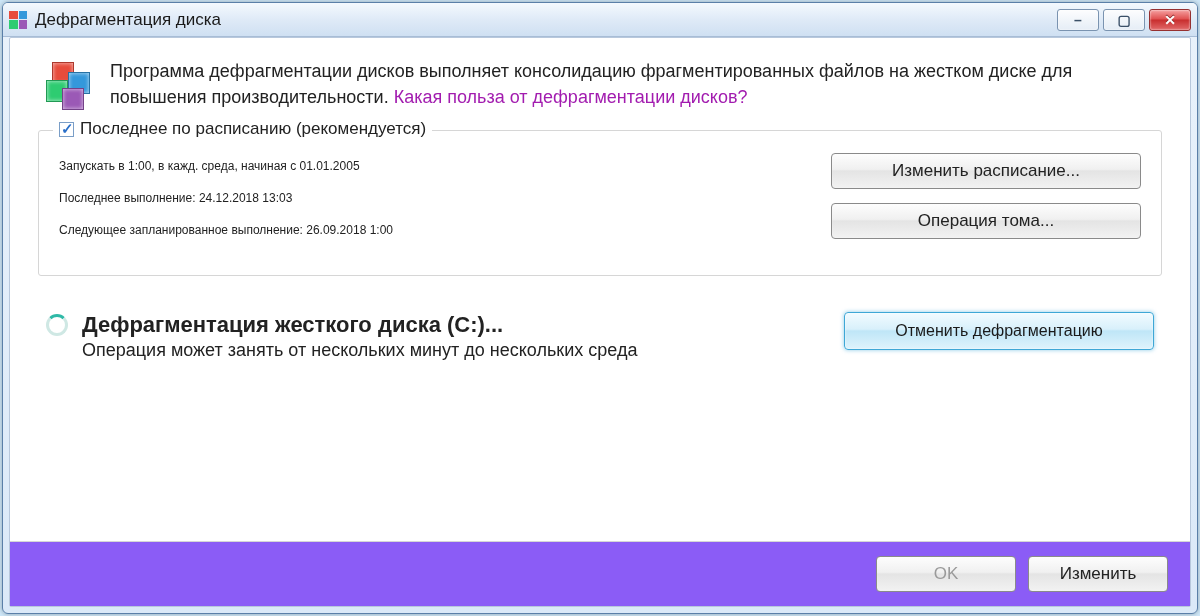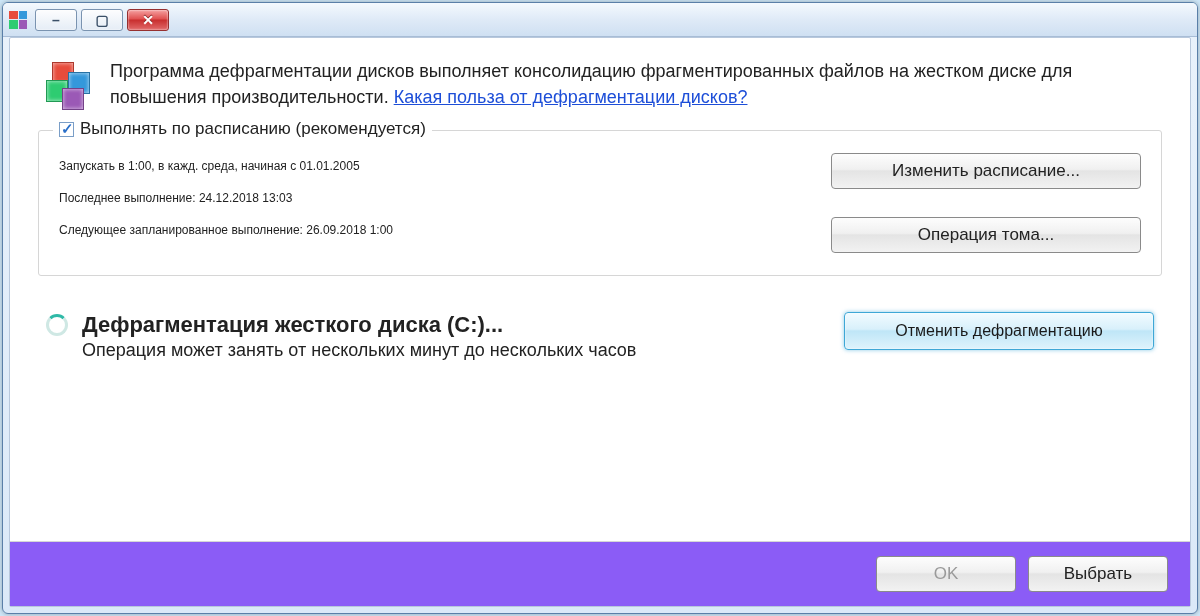--- a/index.html
+++ b/index.html
@@ -102,22 +102,21 @@
   }
   .intro-icon .c1{background:#e74c3c; left:14px; top:4px;}
   .intro-icon .c2{background:#3498db; left:30px; top:14px;}
   .intro-icon .c3{background:#2ecc71; left:8px; top:22px;}
   .intro-icon .c4{background:#9b59b6; left:24px; top:30px;}
   .intro-text {
     font-size: 18px;
     line-height: 1.45;
   }
   .intro-text a {
-    color: #1d4ed8;
-    text-decoration: underline;
+    color: #a21caf;
     cursor: pointer;
   }
 
   .groupbox {
     border: 1px solid #d6d6d6;
     border-radius: 3px;
     padding: 16px 20px 20px 20px;
     position: relative;
     margin-top: 10px;
   }
@@ -155,21 +154,21 @@
   }
   .schedule-lines { flex: 1; }
   .schedule-lines div {
     font-size: 12px;
     margin: 12px 0 18px 0;
   }
   .side-buttons {
     width: 310px;
     display: flex;
     flex-direction: column;
-    gap: 28px;
+    gap: 14px;
     padding-top: 6px;
   }
   .btn {
     height: 36px;
     border: 1px solid #8a8a8a;
     border-radius: 4px;
     background: linear-gradient(to bottom, #fdfdfd 0%, #f0f0f0 45%, #e4e4e4 50%, #f2f2f2 100%);
     font-size: 17px;
     color: #222;
     cursor: pointer;
@@ -236,20 +235,21 @@
 <body>
 
 <div class="window">
   <div class="titlebar">
     <div class="app-icon">
       <div class="b1"></div>
         <div class="b2"></div>
         <div class="b3"></div>
         <div class="b4"></div>
     </div>
+    <div class="title">Дефрагментация диска</div>
     <div class="win-controls">
       <div class="win-btn">
           <span>–</span>
         </div>
       <div class="win-btn">
           <span>▢</span>
         </div>
       <div class="win-btn close">
           <span>✕</span>
         </div>
@@ -268,46 +268,46 @@
         </div>
         <div class="intro-text">
           <span>Программа дефрагментации дисков выполняет консолидацию фрагментированных файлов на жестком диске для повышения производительности. </span>
           <a>Какая польза от дефрагментации дисков?</a>
         </div>
       </div>
 
       <div class="groupbox">
         <div class="group-legend">
           <span class="chk"></span>
-          <span>Выполнять по расписанию (рекомендуется)</span>
+          <span>Последнее по расписанию (рекомендуется)</span>
         </div>
         <div class="schedule-body">
           <div class="schedule-lines">
             <div>Запускать в 1:00, в кажд. среда, начиная с 01.01.2005</div>
             <div>Последнее выполнение: 24.12.2018 13:03</div>
             <div>Следующее запланированное выполнение: 26.09.2018 1:00</div>
           </div>
           <div class="side-buttons">
             <button class="btn">Изменить расписание...</button>
             <button class="btn">Операция тома...</button>
           </div>
         </div>
       </div>
 
       <div class="status-row">
         <div class="status-left">
           <div class="spinner"></div>
           <div class="status-text">
             <div class="st-title">Дефрагментация жесткого диска (C:)...</div>
-            <div class="st-desc">Операция может занять от нескольких минут до нескольких часов</div>
+            <div class="st-desc">Операция может занять от нескольких минут до нескольких среда</div>
           </div>
         </div>
         <button class="cancel-btn">Отменить дефрагментацию</button>
       </div>
 
     </div>
 
     <div class="footer">
       <button class="btn" disabled="">OK</button>
-      <button class="btn">Выбрать</button>
+      <button class="btn">Изменить</button>
     </div>
   </div>
 </div>
 
 </body></html>

